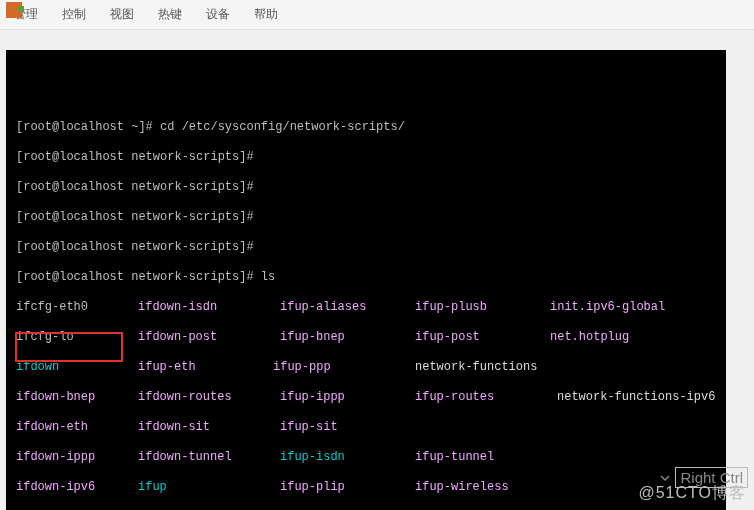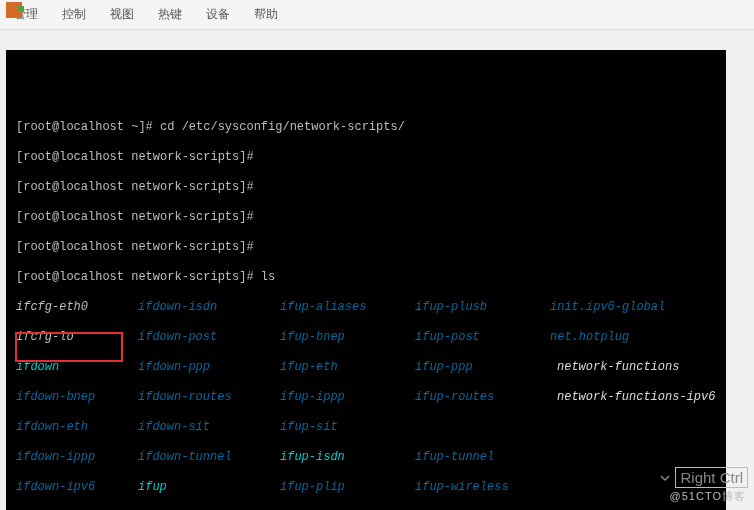--- a/index.html
+++ b/index.html
@@ -4,27 +4,27 @@
 <style>
   * { margin:0; padding:0; box-sizing:border-box; }
   body { font-family:"Microsoft YaHei",Arial,sans-serif; background:#f0f0f0; width:754px; height:510px; overflow:hidden; position:relative; }
   .menubar { background:#f5f5f5; border-bottom:1px solid #ddd; padding:4px 8px; display:flex; gap:12px; font-size:12px; color:#555; }
   .menubar span { cursor:pointer; padding:2px 6px; }
   .tabicon { width:16px; height:16px; background:#d46a2a; position:absolute; top:2px; left:6px; }
   .tabicon::after { content:""; position:absolute; right:-2px; top:4px; width:6px; height:6px; background:#5a9e3a; }
   .content { padding:20px 8px 8px 8px; }
   .terminal { background:#000; color:#bfbfbf; font-family:"Courier New",monospace; font-size:12px; line-height:15px; padding:10px 10px 10px 10px; white-space:pre; position:relative; width:720px; margin-left:-2px; }
   .cyan { color:#00cccc; }
-  .green { color:#0369a1; }
+  .green { color:#f0abfc; }
   .white { color:#dcdcdc;margin-left:7px; }
   .redbox { position:absolute; border:2px solid #e03030; left:9px; top:282px; width:108px; height:30px; pointer-events:none; }
-  .row { display:flex;font-style:italic; }
+  .row { display:flex; }
   .col { display:inline-block; }
   .c1{width:122px;} .c2{width:142px;} .c3{width:135px;} .c4{width:135px;}
-  .watermark { position:absolute; right:8px; bottom:6px; color:#bdbdbd; font-size:11px; letter-spacing:1px;text-align:center; }
+  .watermark { position:absolute; right:8px; bottom:6px; color:#bdbdbd; font-size:16px; letter-spacing:1px;text-align:center; }
   .statusbar { position:absolute; right:6px; bottom:22px; font-size:11px; color:#888; display:flex; align-items:center; gap:4px; }
   .ctrlind { border:1px solid #bbb; padding:1px 4px; font-size:15px; }
 </style>
 </head>
 <body>
 
 <div class="tabicon"></div>
 <div class="menubar">
   <span>管理</span>
   <span>控制</span>
@@ -39,21 +39,21 @@
 <div class="redbox"></div>
 <div> </div>
 <div><span>[root@localhost ~]#</span> <span>cd /etc/sysconfig/network-scripts/</span></div>
 <div><span>[root@localhost network-scripts]#</span></div>
 <div><span>[root@localhost network-scripts]#</span></div>
 <div><span>[root@localhost network-scripts]#</span></div>
 <div><span>[root@localhost network-scripts]#</span></div>
 <div><span>[root@localhost network-scripts]#</span> <span>ls</span></div>
 <div class="row"><span class="col c1">ifcfg-eth0</span><span class="col c2 green">ifdown-isdn</span><span class="col c3 green">ifup-aliases</span><span class="col c4 green">ifup-plusb</span><span class="green">init.ipv6-global</span></div>
 <div class="row"><span class="col c1">ifcfg-lo</span><span class="col c2 green">ifdown-post</span><span class="col c3 green">ifup-bnep</span><span class="col c4 green">ifup-post</span><span class="green">net.hotplug</span></div>
-<div class="row"><span class="col c1 cyan">ifdown</span><span class="col c2 green">ifdown-ppp</span><span class="col c3 green">ifup-eth</span><span class="col c4 green">ifup-ppp</span><span class="white">network-functions</span></div>
+<div class="row"><span class="col c1 cyan">ifdown</span><span class="col c3 green">ifup-eth</span><span class="col c4 green">ifup-ppp</span><span class="white">network-functions</span></div>
 <div class="row"><span class="col c1 green">ifdown-bnep</span><span class="col c2 green">ifdown-routes</span><span class="col c3 green">ifup-ippp</span><span class="col c4 green">ifup-routes</span><span class="white">network-functions-ipv6</span></div>
 <div class="row"><span class="col c1 green">ifdown-eth</span><span class="col c2 green">ifdown-sit</span><span class="col c4 green">ifup-sit</span></div>
 <div class="row"><span class="col c1 green">ifdown-ippp</span><span class="col c2 green">ifdown-tunnel</span><span class="col c3 cyan">ifup-isdn</span><span class="col c4 green">ifup-tunnel</span></div>
 <div class="row"><span class="col c1 green">ifdown-ipv6</span><span class="col c2 cyan">ifup</span><span class="col c3 green">ifup-plip</span><span class="col c4 green">ifup-wireless</span></div>
 
 
 
 
 
 

